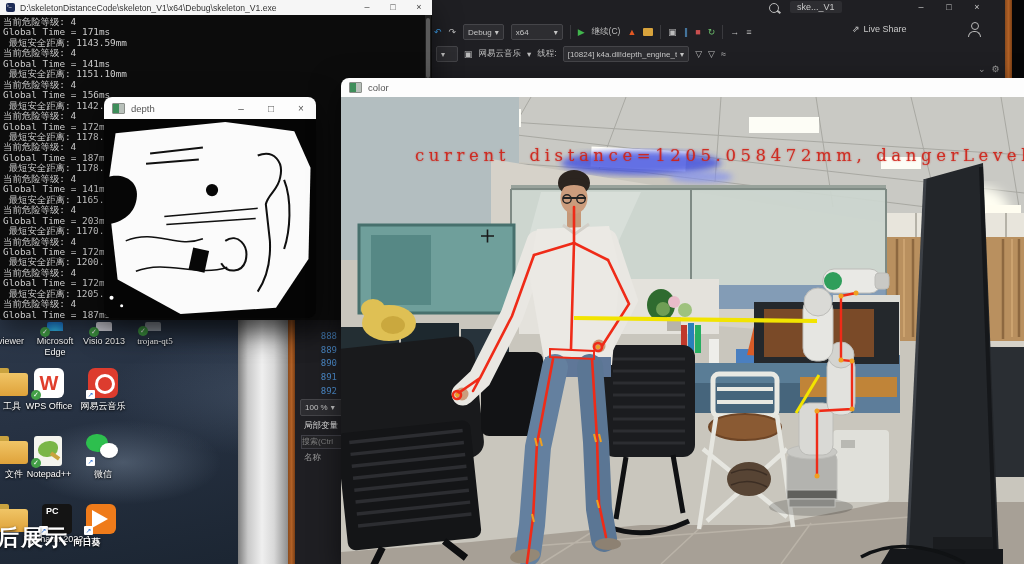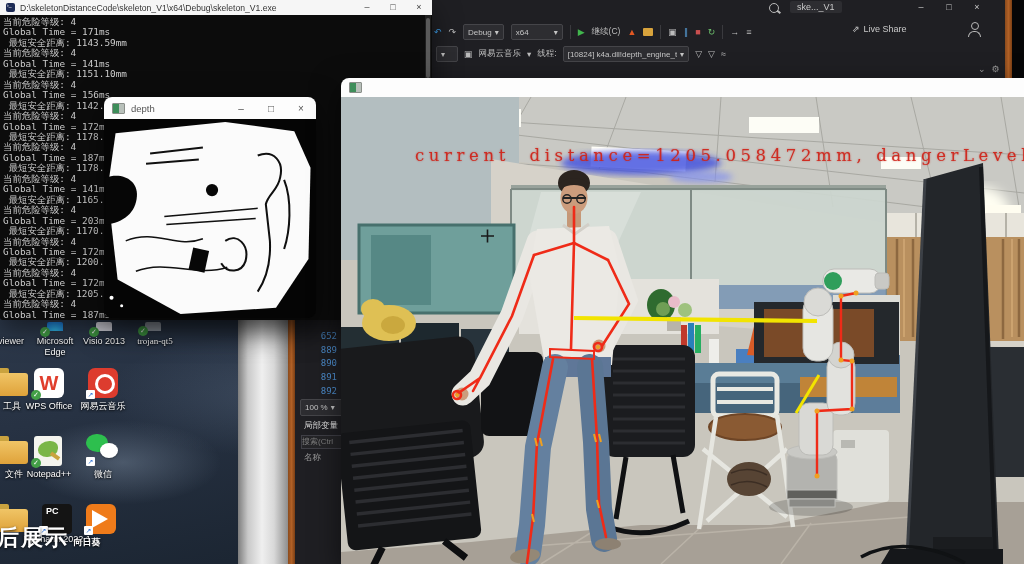--- a/index.html
+++ b/index.html
@@ -212,21 +212,21 @@
     <span class="tico">▽</span>
     <span class="tico">▽</span>
     <span class="tico">≈</span>
   </div>
   <div id="vs-corner-icons" class="abs">
     <span>⌄</span>
     <span>⚙</span>
   </div>
 
   <div id="vs-lnums" class="abs">
-      <div class="lnum">652</div>
+      <div class="lnum">888</div>
       <div class="lnum">889</div>
       <div class="lnum">890</div>
       <div class="lnum">891</div>
       <div class="lnum">892</div>
     </div>
   <div id="vs-zoom" class="abs tbox">
     <span>100 %</span>
       <span>▾</span>
   </div>
   <div id="vs-locals-tab" class="abs">局部变量</div>
@@ -271,20 +271,21 @@
       <rect x="84" y="128" width="16" height="22" fill="#070707" transform="rotate(12 92 139)"></rect>
       <circle cx="6" cy="176" r="2" fill="#fff"></circle>
         <circle cx="16" cy="184" r="1.5" fill="#fff"></circle>
     </svg>
   </div>
 </div>
 
 <div id="color" class="abs cvwin">
   <div class="cv-tb">
     <div class="cv-ico"></div>
+    <div class="cv-title">color</div>
   </div>
   <div id="color-body">
     <svg width="683" height="467" viewBox="0 0 683 467">
       <defs>
         <filter id="b1">
             <feGaussianBlur stdDeviation="3"></feGaussianBlur>
           </filter>
         <filter id="b2">
             <feGaussianBlur stdDeviation="6"></feGaussianBlur>
           </filter>

